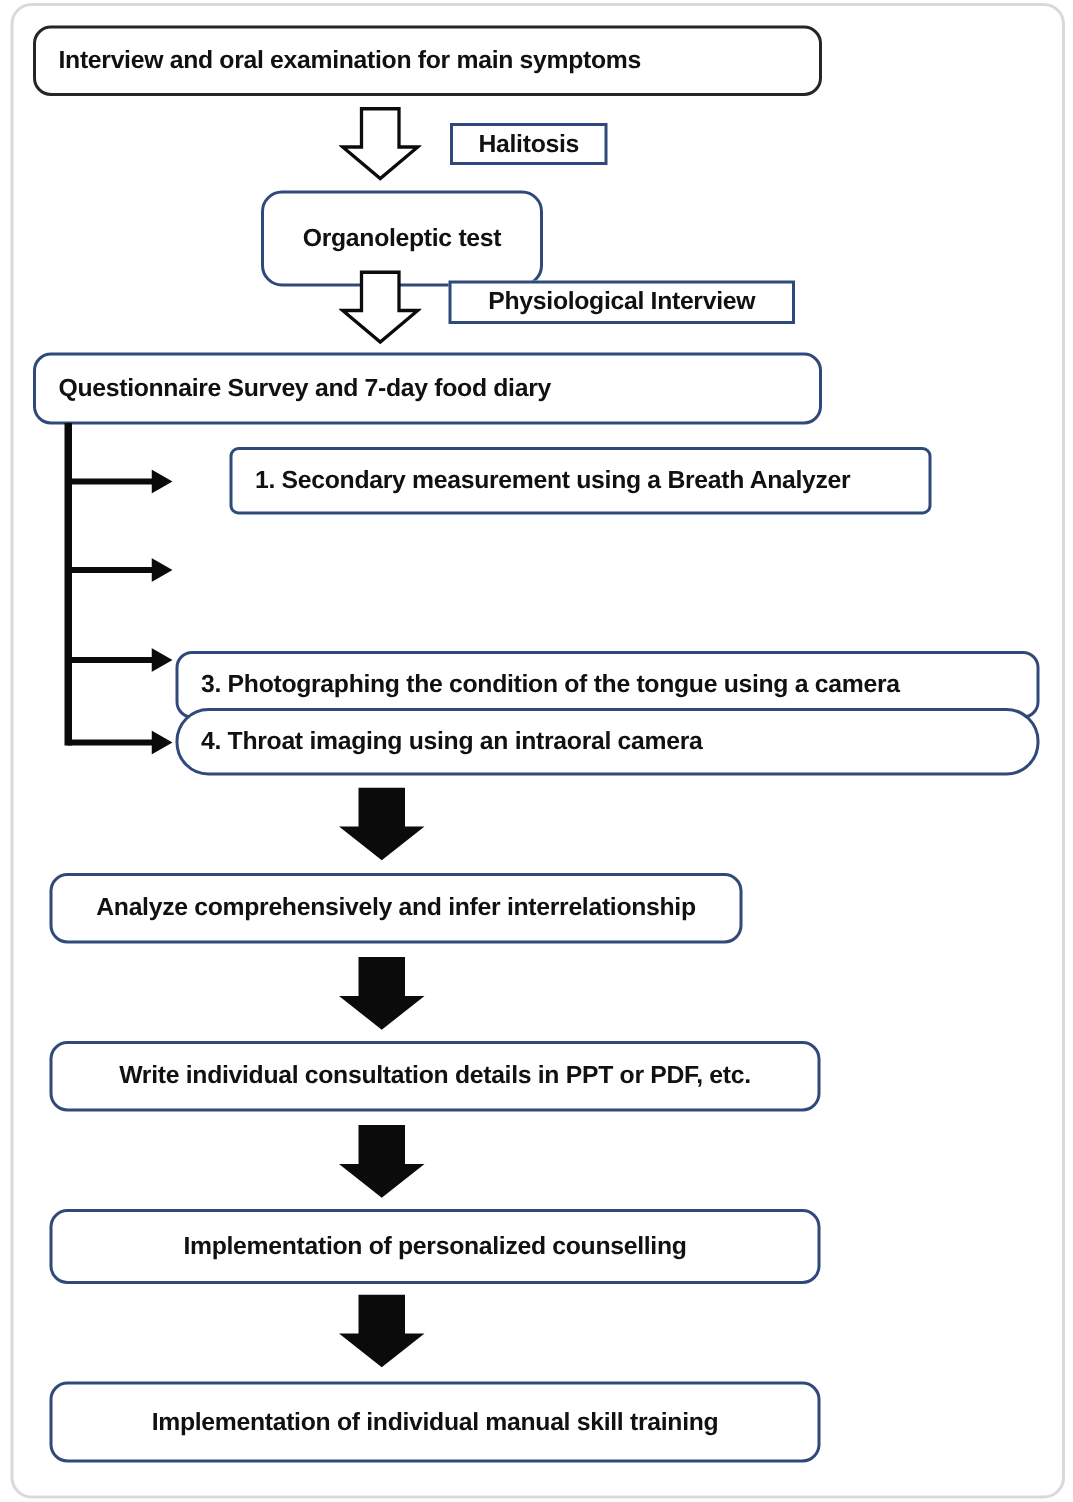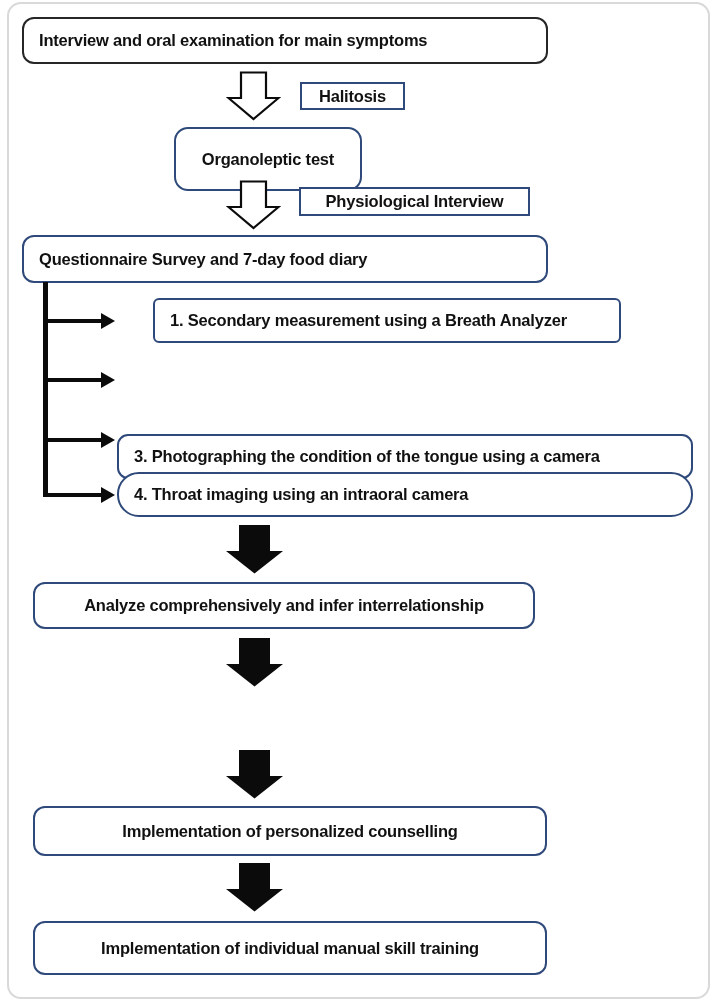--- a/index.html
+++ b/index.html
@@ -95,28 +95,31 @@
     <span>3. Photographing the condition of the tongue using a camera</span>
   </div>
   <div class="box left" style="left:117px;top:472px;width:576px;height:45px;border-radius:22px;">
     <span>4. Throat imaging using an intraoral camera</span>
   </div>
 
   <svg class="arrow" style="left:225px;top:525px;" width="59" height="49" viewBox="0 0 59 49">
     <polygon points="14,0 45,0 45,26 58,26 29.5,48.5 1,26 14,26" fill="#0b0b0b"></polygon>
   </svg>
 
-  <div class="box center" style="left:33px;top:582px;width:502px;height:47px;">
+  <div class="box center" style="left:33px;top:582px;width:462px;height:47px;">
     <span>Analyze comprehensively and infer interrelationship</span>
   </div>
 
   <svg class="arrow" style="left:225px;top:638px;" width="59" height="49" viewBox="0 0 59 49">
     <polygon points="14,0 45,0 45,26 58,26 29.5,48.5 1,26 14,26" fill="#0b0b0b"></polygon>
   </svg>
 
+  <div class="box center" style="left:33px;top:694px;width:514px;height:47px;">
+    <span>Write individual consultation details in PPT or PDF, etc.</span>
+  </div>
 
   <svg class="arrow" style="left:225px;top:750px;" width="59" height="49" viewBox="0 0 59 49">
     <polygon points="14,0 45,0 45,26 58,26 29.5,48.5 1,26 14,26" fill="#0b0b0b"></polygon>
   </svg>
 
   <div class="box center" style="left:33px;top:806px;width:514px;height:50px;">
     <span>Implementation of personalized counselling</span>
   </div>
 
   <svg class="arrow" style="left:225px;top:863px;" width="59" height="49" viewBox="0 0 59 49">

